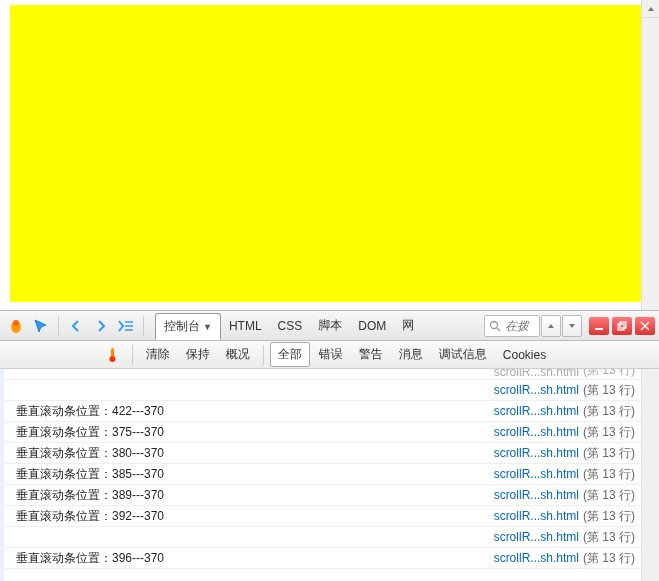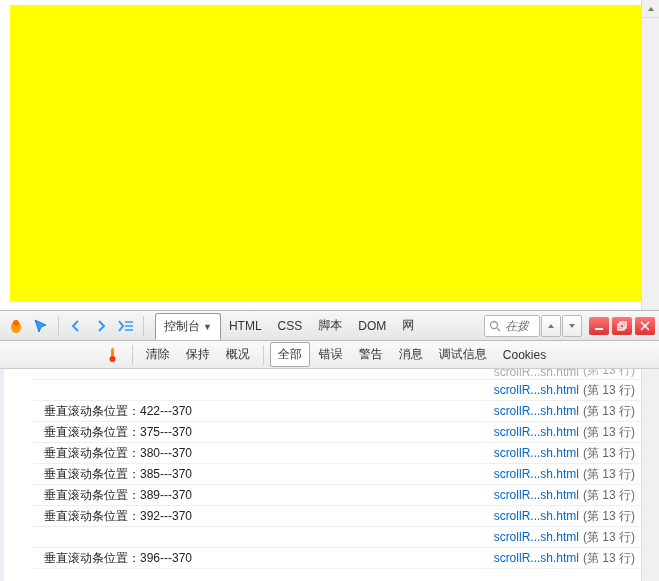--- a/index.html
+++ b/index.html
@@ -44,21 +44,21 @@
 .filter.active { background: #fff; border: 1px solid #aaa; }
 .thermo { width: 16px; height: 16px; display:inline-flex; align-items:center; justify-content:center; margin-right:4px; }
 
 .console {
   position: absolute; top: 369px; left: 0; bottom: 0; right: 0;
   overflow: hidden; background: #fff;
   display: flex;
 }
 .console-body { flex: 1; overflow: hidden; border-left: 4px solid #e9f0fb; }
 .console-scroll { width: 18px; background: #f0f0f0; border-left:1px solid #ddd; }
-.row { height: 21px; border-bottom: 1px solid #eee; display: flex; align-items: center; padding: 0 6px 0 12px; white-space: nowrap; margin-left: 28px; }
+.row { height: 21px; border-bottom: 1px solid #eee; display: flex; align-items: center; padding: 0 6px 0 12px; white-space: nowrap; }
 .row .msg { color: #222; flex: 0 0 auto; }
 .row .gap { flex: 1; }
 .row .src { color: #0066cc; }
 .row .ln { color: #666; margin-left: 4px; }
 .row.partial .src, .row.partial .ln { color: #aaa; }
 
 svg { display: block; }
 </style>
 </head>
 <body>

